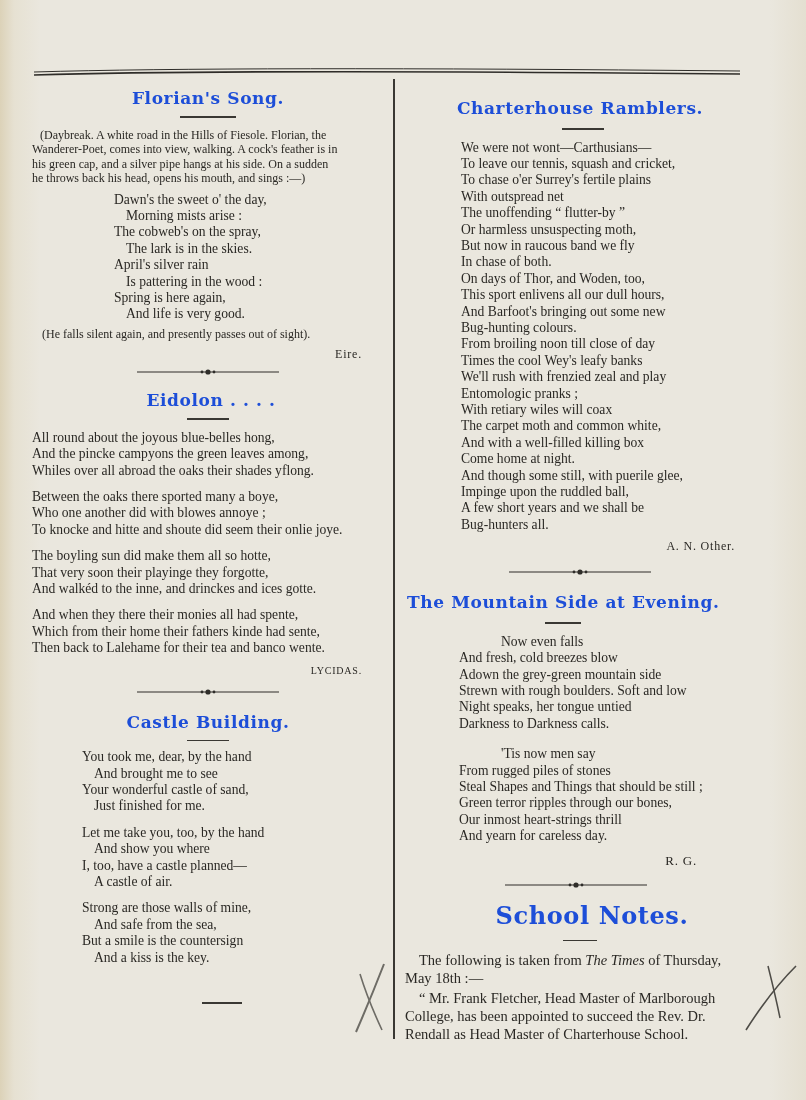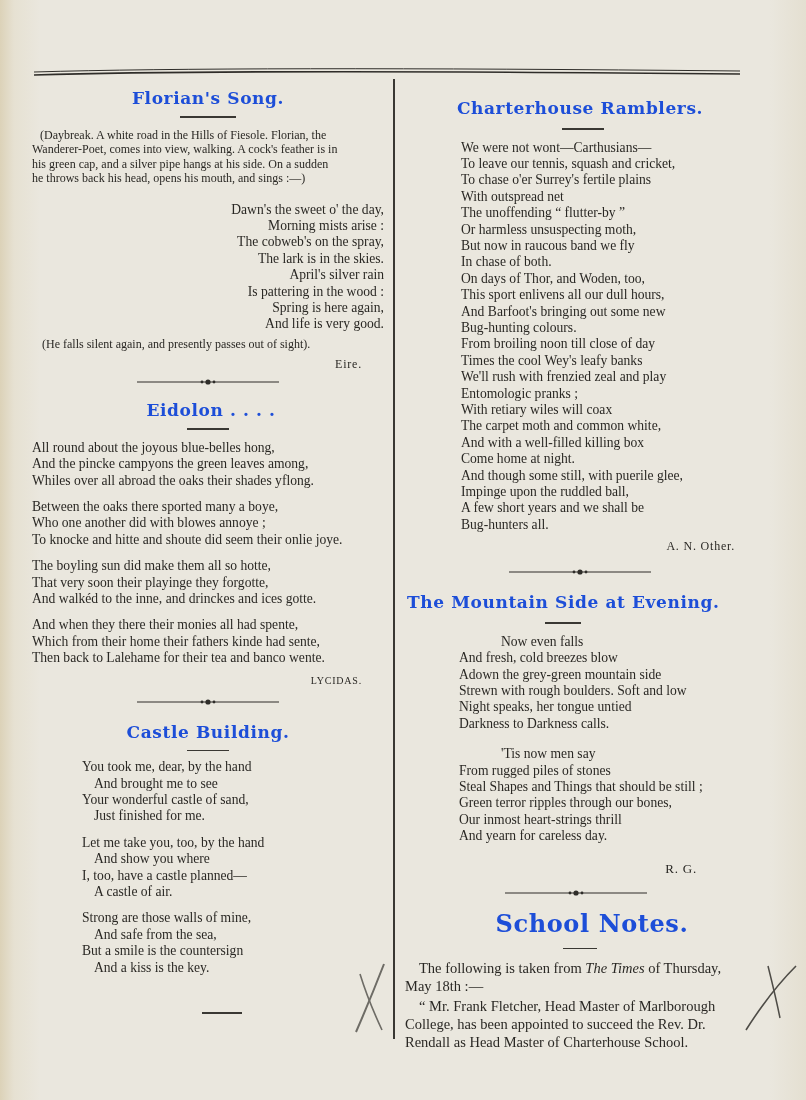--- a/index.html
+++ b/index.html
@@ -59,21 +59,21 @@
 
     <section>
       <div class="title" style="margin-top:4px;">Florian's Song.</div>
       <div class="short-rule" style="margin-top:8px;margin-bottom:10px;"></div>
       <div style="padding-left:0;">
         <div class="line small" style="padding-left:8px;">(Daybreak.  A white road in the Hills of Fiesole.  Florian, the</div>
         <div class="line small">Wanderer-Poet, comes into view, walking.  A cock's feather is in</div>
         <div class="line small">his green cap, and a silver pipe hangs at his side.  On a sudden</div>
         <div class="line small">he throws back his head, opens his mouth, and sings :—)</div>
       </div>
-      <div style="margin-top:16px;padding-left:82px;text-align:right;">
+      <div style="margin-top:6px;padding-left:82px;">
         <div class="line">Dawn's the sweet o' the day,</div>
         <div class="line indent">Morning mists arise :</div>
         <div class="line">The cobweb's on the spray,</div>
         <div class="line indent">The lark is in the skies.</div>
         <div class="line">April's silver rain</div>
         <div class="line indent">Is pattering in the wood :</div>
         <div class="line">Spring is here again,</div>
         <div class="line indent">And life is very good.</div>
       </div>
       <div class="line small" style="margin-top:4px;padding-left:10px;">(He falls silent again, and presently passes out of sight).</div>
@@ -205,21 +205,21 @@
         <div class="stanza-gap" style="height:14px;"></div>
         <div>
           <div class="line" style="padding-left:42px;">'Tis now men say</div>
           <div class="line">From rugged piles of stones</div>
           <div class="line">Steal Shapes and Things that should be still ;</div>
           <div class="line">Green terror ripples through our bones,</div>
           <div class="line">Our inmost heart-strings thrill</div>
           <div class="line">And yearn for careless day.</div>
         </div>
       </div>
-      <div class="sig" style="margin-top:16px;padding-right:58px;font-size:13px;">R. G.</div>
+      <div class="sig" style="margin-top:8px;padding-right:58px;font-size:13px;">R. G.</div>
       <svg class="ornament" style="margin-top:12px;margin-left:100px;" width="142" height="8">
         <line x1="0" y1="4" x2="142" y2="4" stroke="#2f2d29" stroke-width="1.2"></line>
         <circle cx="71" cy="4" r="2.6" fill="#2f2d29"></circle>
           <circle cx="65" cy="4" r="1.4" fill="#2f2d29"></circle>
           <circle cx="77" cy="4" r="1.4" fill="#2f2d29"></circle>
       </svg>
     </section>
 
     <section style="margin-top:12px;">
       <div class="title" style="font-size:24px;padding-left:24px;">School Notes.</div>

